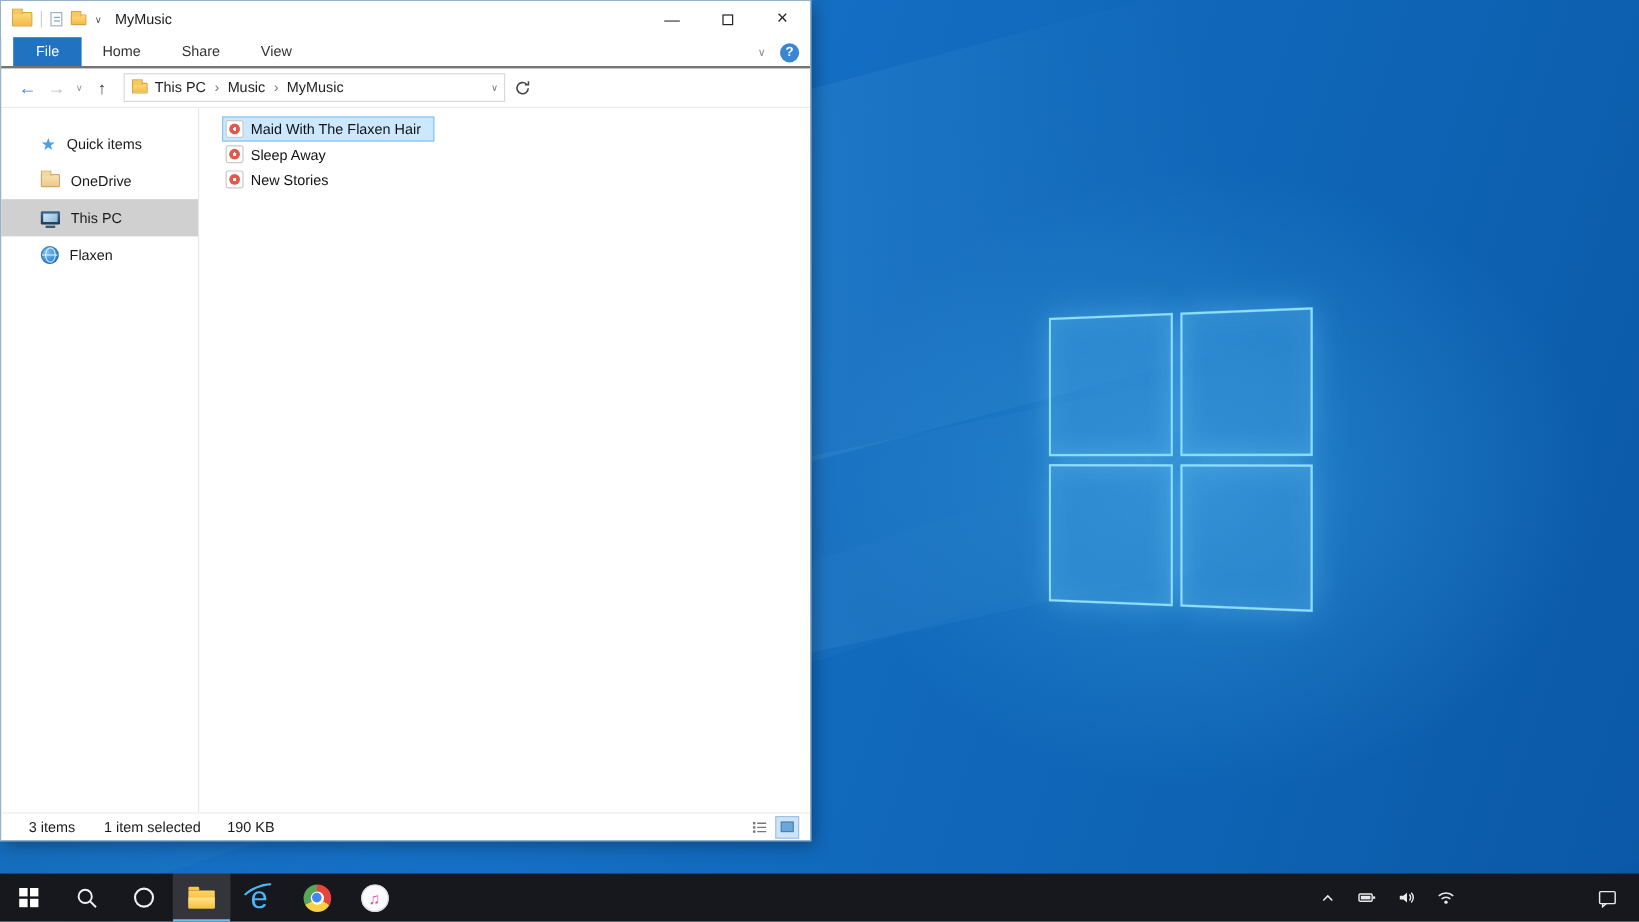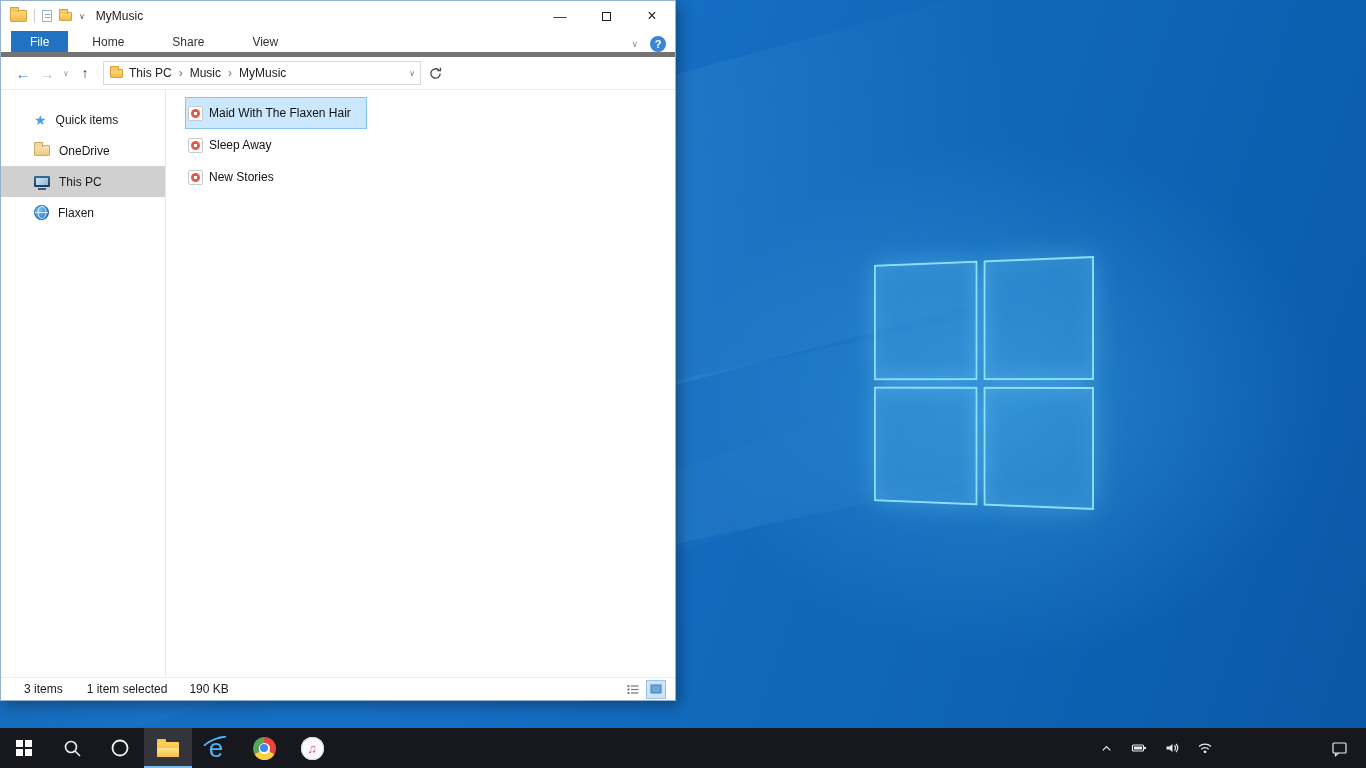--- a/index.html
+++ b/index.html
@@ -41,22 +41,22 @@
   .folder-ico.small { width:13px; height:9px; }
   .qat-chevron { font-size:8px; color:#555; }
   .win-title { margin-left:11px; color:#1a1a1a; }
   .caption { position:absolute; right:0; top:0; display:flex; }
   .cap-btn { width:46px; height:30px; display:flex; align-items:center; justify-content:center; color:#222; }
   .cap-min { font-size:13px; }
   .max-box { width:9px; height:9px; border:1px solid #222; display:block; }
   .cap-close { font-size:16px; }
 
   .ribbonrow { height:26px; display:flex; align-items:stretch; padding-left:10px; position:relative;
-    border-bottom:5px solid #737373; }
-  .tab { padding:0 24px; display:flex; align-items:center; color:#333; }
+    border-bottom:2px solid #737373; }
+  .tab { padding:0 17px; display:flex; align-items:center; color:#333; }
   .tab.file { background:#2173c2; color:#fff; padding:0 19px; }
   .ribbon-right { position:absolute; right:9px; top:0; height:26px; display:flex; align-items:center; gap:12px; }
   .expand-chevron { color:#888; font-size:9px; }
   .help-btn { width:16px; height:16px; border-radius:50%; background:#3a86d4; color:#fff; font-size:11px;
     font-weight:bold; display:flex; align-items:center; justify-content:center; }
 
   .navrow { height:33px; display:flex; align-items:center; padding:0 8px 0 10px; border-bottom:1px solid #ececec; }
   .nav-btn { width:24px; height:24px; display:flex; align-items:center; justify-content:center; }
   .back { color:#2f86d2; font-size:15px; }
   .fwd { color:#c0c0c0; font-size:15px; }
@@ -87,21 +87,21 @@
   .computer-icon::before { content:""; position:absolute; inset:2px; background:linear-gradient(135deg,#cfe6f7,#8fb8d8); }
   .computer-icon::after { content:""; position:absolute; left:4px; right:4px; bottom:-3px; height:2px; background:#345a7a; }
   .network-icon { position:relative; width:15px; height:15px; border-radius:50%;
     background:radial-gradient(circle at 35% 35%, #7cc4f0, #2e7fd0 70%); box-shadow:inset 0 0 0 1px rgba(20,80,140,.4); }
   .network-icon::before { content:""; position:absolute; left:1px; right:1px; top:7px; height:1px; background:rgba(255,255,255,.75); }
   .network-icon::after { content:""; position:absolute; left:50%; top:1px; bottom:1px; width:7px;
     transform:translateX(-50%); border:1px solid rgba(255,255,255,.75); border-radius:50%; }
 
   .files { flex:1; padding:7px 0 0 19px; }
   .file-line { display:block; }
-  .file-row { display:inline-flex; align-items:center; gap:6px; height:32px; padding:0 15px 0 2px;
+  .file-row { display:inline-flex; align-items:center; gap:6px; height:21px; padding:0 10px 0 2px;
     border:1px solid transparent; color:#111; }
   .file-row.selected { background:#cce8ff; border-color:#84c5f2; }
   .audio-icon { position:relative; width:15px; height:15px; background:#fff; border:1px solid #c9c9c9; border-radius:2px; }
   .audio-icon::before { content:""; position:absolute; inset:2px; border-radius:50%;
     background:radial-gradient(circle, #ffffff 0 1.5px, #e2584b 1.5px 4.5px, #f6b04e 4.5px 5.5px, transparent 5.5px); }
 
   .statusbar { height:23px; border-top:1px solid #ececec; display:flex; align-items:center;
     padding-left:23px; color:#1a1a1a; position:relative; }
   .st-count { margin-right:24px; }
   .st-sel { margin-right:22px; }

